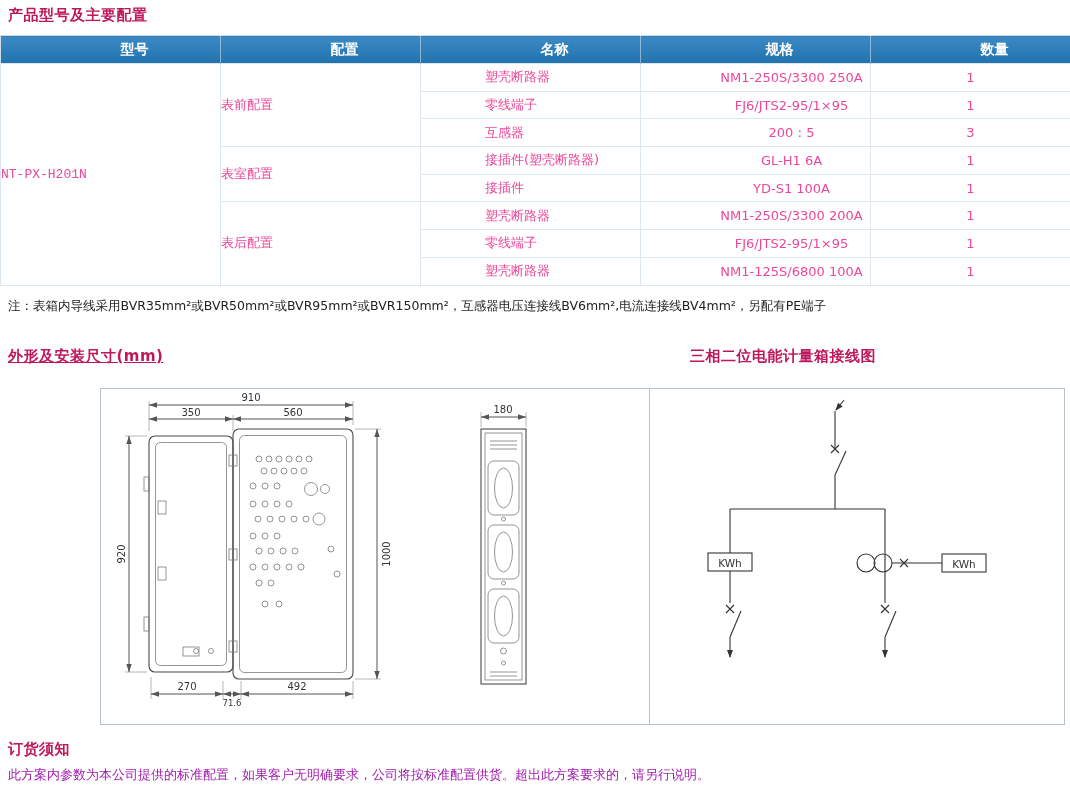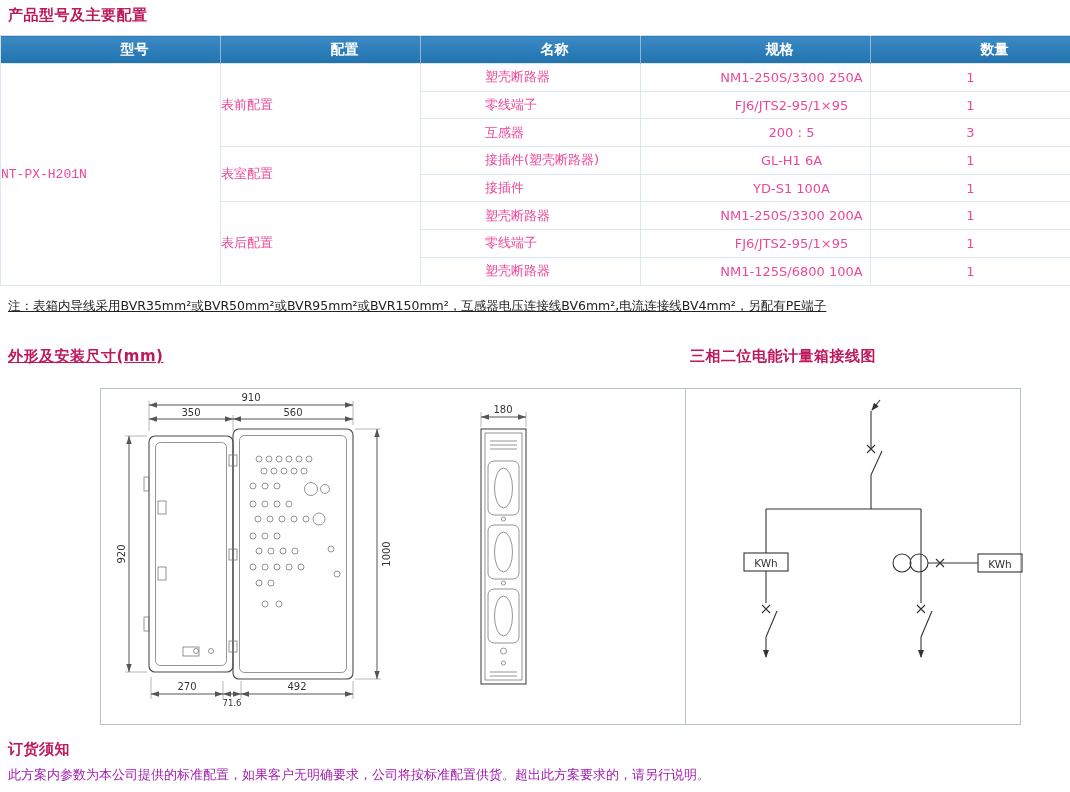--- a/index.html
+++ b/index.html
@@ -27,21 +27,21 @@
   table.cfg-table td {
     font-size:13px; height:27.7px; color:#ec4899;
     border:1px solid #dde7f0; background:#fff;
   }
   td.model-col, td.cfg-col { text-align:left;font-family:Liberation Mono, monospace; }
   td.name-col { text-align:left; padding-left:64px; }
   td.spec-col { text-align:center; padding-left:72px; }
   td.qty-col  { text-align:center; }
   table.cfg-table tbody { border-bottom:1px solid #aac4d8; }
 
-  .note-line { font-size:12.5px; color:#222;text-decoration:underline; }
+  .note-line { font-size:12.5px; color:#222; }
 
   .panel { position:absolute; border:1px solid #b7c1c9; background:#fff; }
 
   svg text { font-family:"DejaVu Sans","Liberation Sans",sans-serif; fill:#333; }
   .dim  { stroke:#555; stroke-width:1; fill:none; }
   .ext  { stroke:#999; stroke-width:0.7; fill:none; }
   .dwg  { stroke:#4a4a4a; stroke-width:1.1; fill:none; }
   .dwg2 { stroke:#7a7a7a; stroke-width:0.8; fill:none; }
   .wire { stroke:#333; stroke-width:1.1; fill:none; }
   .dimtext { font-size:10px; }
@@ -239,21 +239,21 @@
       <ellipse class="dwg2" cx="402.5" cy="227" rx="9" ry="20"></ellipse>
       <circle class="dwg2" cx="402.5" cy="130" r="2"></circle>
       <circle class="dwg2" cx="402.5" cy="194" r="2"></circle>
       <circle class="dwg2" cx="402.5" cy="262" r="3"></circle>
       <circle class="dwg2" cx="402.5" cy="274" r="2"></circle>
       <path class="dwg2" d="M389,283 L416,283 M389,287 L416,287"></path>
     </g>
   </svg>
 </div>
 
-<div class="panel" style="left:685px; top:388px; width:336px; height:337px;">
+<div class="panel" style="left:649px; top:388px; width:416px; height:337px;">
   <svg width="378" height="335" viewBox="0 0 378 335">
     <defs>
       <marker id="a2" markerWidth="9" markerHeight="9" refX="7" refY="3.5" orient="auto" markerUnits="userSpaceOnUse">
         <path d="M0,0.5 L8,3.5 L0,6.5 Z" fill="#333"></path>
       </marker>
     </defs>
 
     <line class="wire" x1="194" y1="11" x2="186" y2="21" marker-end="url(#a2)"></line>
     <line class="wire" x1="185" y1="22" x2="185" y2="60"></line>
 

